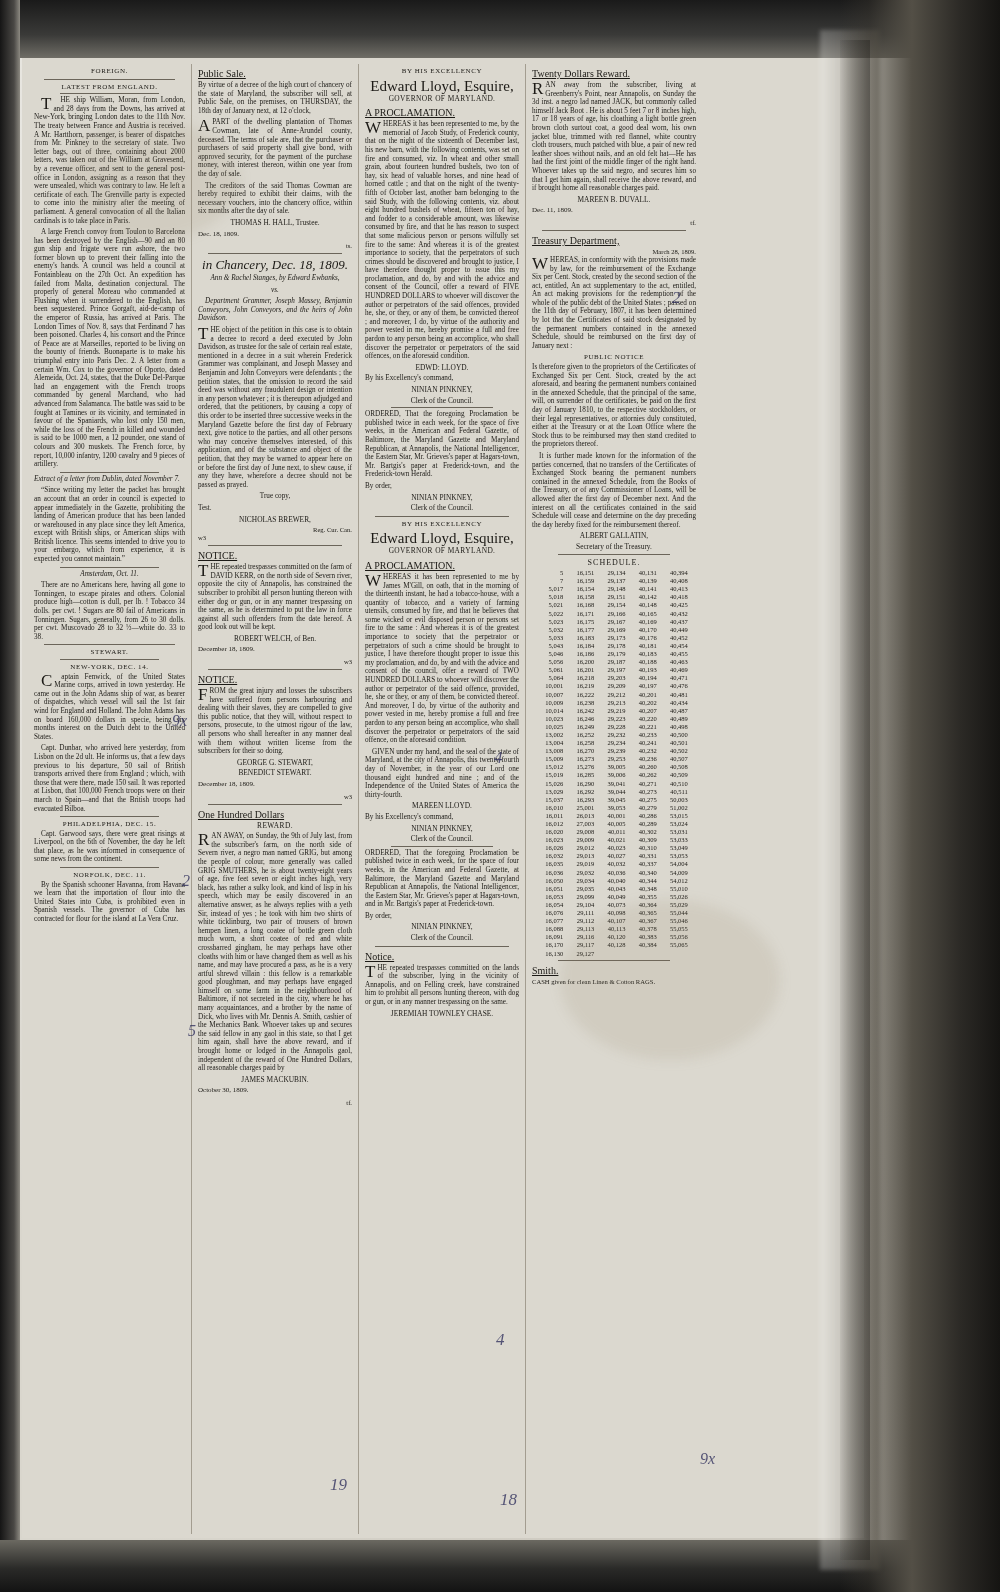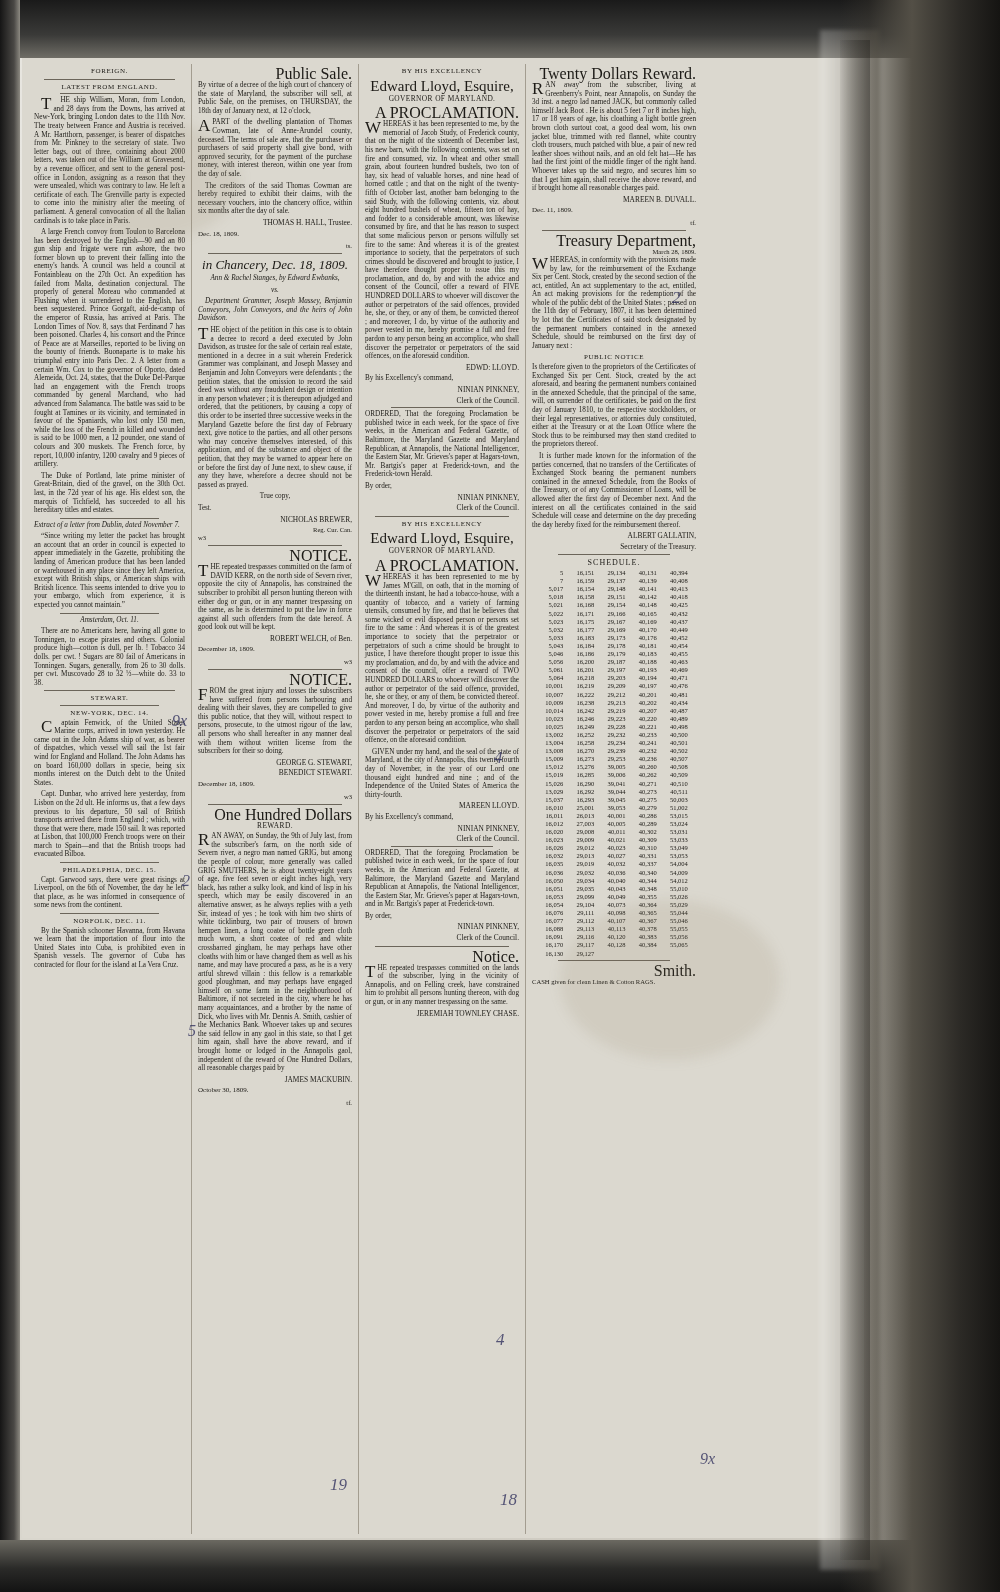--- a/index.html
+++ b/index.html
@@ -46,36 +46,36 @@
   .col.c1{width:164px;}
   .col.c5{width:176px;}
   .rule{border-top:1px solid #6b655a;margin:3px 10px;}
   .rule.thin{margin:2px 26px;}
   .hdr-small{text-align:center;font-size:7px;margin:3px 0 1px;letter-spacing:.6px;}
   .title-big{
     text-align:center;font-size:15px;line-height:16px;margin:2px 0 1px;
     font-family:"Liberation Serif",serif;
   }
   .title-med{
-    text-align:right;font-size:16px;line-height:13px;margin:3px 0 1px;
+    text-align:left;font-size:10px;line-height:13px;margin:3px 0 1px;text-decoration:underline;
   }
   .title-script{
     text-align:center;font-size:13px;line-height:14px;margin:4px 0 2px;
     font-style:italic;
   }
   .subt{text-align:center;font-size:7.4px;margin:0 0 2px;letter-spacing:.4px;}
   p{margin:0 0 3px;text-indent:7px;}
   p.noind{text-indent:0;}
   .dropcap::first-letter{
     font-size:17px;line-height:14px;float:left;padding:1px 2px 0 0;
   }
   .center{text-align:center;text-indent:0;}
   .right{text-align:right;text-indent:0;}
   .it{font-style:italic;}
-  .sig{text-align:right;font-size:7.4px;margin:2px 0;}
+  .sig{text-align:center;font-size:7.4px;margin:2px 0;}
   .date-line{font-size:7px;margin:1px 0 4px;}
   .scribble{
     font-family:"Liberation Serif",serif;font-style:italic;color:#2b2b5a;
     font-size:12px;opacity:.75;
   }
   .numtable{font-size:6.5px;line-height:8.1px;font-family:"Liberation Serif",serif;}
   .numtable div{white-space:nowrap;}
   .schedule-title{text-align:center;font-size:8px;letter-spacing:1px;margin:4px 0 2px;}
   .tiny{font-size:6.6px;line-height:8px;}
   .hand{position:absolute;color:#33335f;font-style:italic;opacity:.8;}
@@ -94,21 +94,20 @@
     <div class="sheet">
       <div class="cols">
 
         <div class="col c1">
           <div class="hdr-small">FOREIGN.</div>
           <div class="rule"></div>
           <div class="hdr-small">LATEST FROM ENGLAND.</div>
           <div class="rule thin"></div>
           <p class="dropcap">THE ship William, Moran, from London, and 28 days from the Downs, has arrived at New-York, bringing London dates to the 11th Nov. The treaty between France and Austria is received. A Mr. Hartthorn, passenger, is bearer of dispatches from Mr. Pinkney to the secretary of state. Two letter bags, out of three, containing about 2000 letters, was taken out of the William at Gravesend, by a revenue officer, and sent to the general post-office in London, assigning as a reason that they were unsealed, which was contrary to law. He left a certificate of each. The Grenville party is expected to come into the ministry after the meeting of parliament. A general convocation of all the Italian cardinals is to take place in Paris.</p>
           <p>A large French convoy from Toulon to Barcelona has been destroyed by the English—90 and an 80 gun ship and frigate were run ashore, the two former blown up to prevent their falling into the enemy's hands. A council was held a council at Fontainbleau on the 27th Oct. An expedition has failed from Malta, destination conjectural. The properly of general Moreau who commanded at Flushing when it surrendered to the English, has been sequestered. Prince Gorgaft, aid-de-camp of the emperor of Russia, has arrived at Paris. The London Times of Nov. 8, says that Ferdinand 7 has been poisoned. Charles 4, his consort and the Prince of Peace are at Marseilles, reported to be living on the bounty of friends. Buonaparte is to make his triumphal entry into Paris Dec. 2. A letter from a certain Wm. Cox to the governor of Oporto, dated Alemeida, Oct. 24, states, that the Duke Del-Parque had an engagement with the French troops commanded by general Marchand, who had advanced from Salamanca. The battle was said to be fought at Tamines or its vicinity, and terminated in favour of the Spaniards, who lost only 150 men, while the loss of the French in killed and wounded is said to be 1000 men, a 12 pounder, one stand of colours and 300 muskets. The French force, by report, 10,000 infantry, 1200 cavalry and 9 pieces of artillery.</p>
-          <p>The Duke of Portland, late prime minister of Great-Britain, died of the gravel, on the 30th Oct. last, in the 72d year of his age. His eldest son, the marquis of Tichfield, has succeeded to all his hereditary titles and estates.</p>
           <div class="rule thin"></div>
           <p class="it noind">Extract of a letter from Dublin, dated November 7.</p>
           <p>“Since writing my letter the packet has brought an account that an order in council is expected to appear immediately in the Gazette, prohibiting the landing of American produce that has been landed or warehoused in any place since they left America, except with British ships, or American ships with British licence. This seems intended to drive you to your embargo, which from experience, it is expected you cannot maintain.”</p>
           <div class="rule thin"></div>
           <p class="it center">Amsterdam, Oct. 11.</p>
           <p>There are no Americans here, having all gone to Tonningen, to escape pirates and others. Colonial produce high—cotton is dull, per lb. ! Tobacco 34 dolls. per cwt. ! Sugars are 80 fail of Americans in Tonningen. Sugars, generally, from 26 to 30 dolls. per cwt. Muscovado 28 to 32 ½—white do. 33 to 38.</p>
           <div class="rule"></div>
           <div class="hdr-small">STEWART.</div>
           <div class="rule thin"></div>
           <div class="hdr-small">NEW-YORK, DEC. 14.</div>

